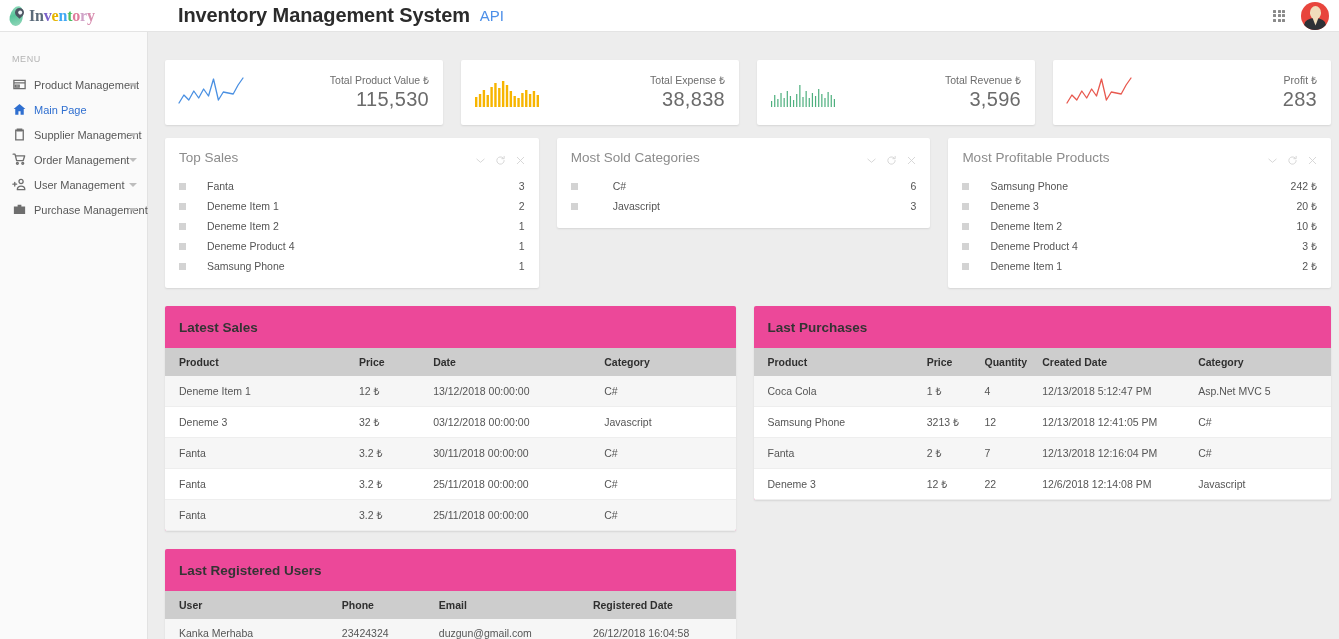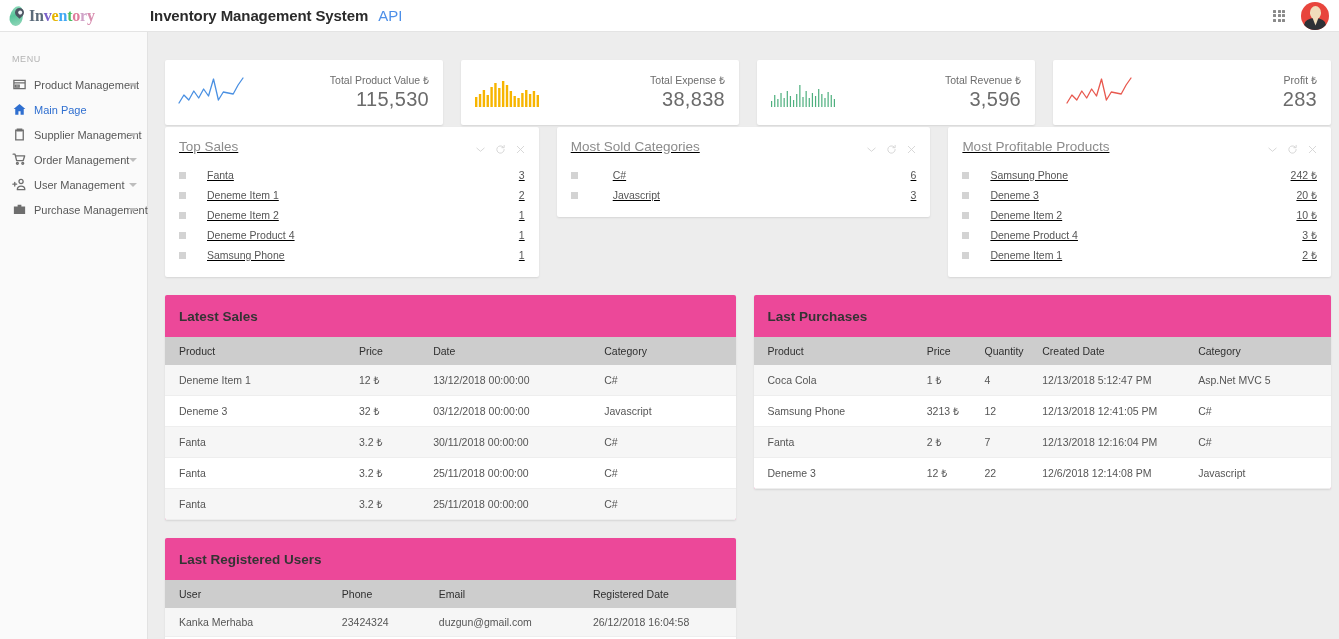--- a/index.html
+++ b/index.html
@@ -50,22 +50,22 @@
     left: 2.5px; top: 2.5px; width: 4px; height: 4px;
     background: #f0f4f8; border-radius: 50%;
   }
   .logo-text {
     font-size: 16px; font-weight: bold;
     letter-spacing: -0.2px;
     font-family: Liberation Serif, serif;
   }
   .logo-text span { display: inline; }
   #app-title {
-    font-size: 15px; font-weight: bold; color: #2b2b2b;
-    margin-left: 2px; letter-spacing: -0.1px;
+    font-size: 20px; font-weight: bold; color: #2b2b2b;
+    margin-left: 30px; letter-spacing: -0.1px;
   }
   #api-link {
     font-size: 15px; color: #4d8fe8; margin-left: 10px;
     cursor: pointer;
   }
   #topbar-right {
     margin-left: auto; display: flex; align-items: center;
     gap: 16px; padding-right: 10px;
   }
   .apps-grid {
@@ -149,21 +149,21 @@
   }
   .spark { width: 72px; height: 40px; flex: none; }
   .stat-text { margin-left: auto; text-align: right; }
   .stat-label { font-size: 10.5px; color: #6d6d6d; line-height: 13px; }
   .stat-value {
     font-size: 20px; color: #6b6b6b; line-height: 24px;
     font-weight: normal; letter-spacing: 0.3px;
   }
 
   
-  #widgets { display: flex; padding: 2px 8px 0 17px; gap: 18px; text-decoration: underline; }
+  #widgets { display: flex; padding: 13px 8px 0 17px; gap: 18px; }
   .widget {
     background: #ffffff; border-radius: 2px;
     box-shadow: 0 1px 2px rgba(0,0,0,0.10);
     padding: 0;
     align-self: flex-start;
   }
   .w-topsales { width: 376px; }
   .w-categories { width: 376px; }
   .w-profitable { width: 385px; }
   .widget-head {
@@ -199,21 +199,21 @@
     box-shadow: 0 1px 2px rgba(0,0,0,0.10);
     margin-bottom: 18px; overflow: hidden;
   }
   .card-title {
     font-size: 13.5px; font-weight: bold; color: #343434;
     padding: 14px 14px 13px 14px;
   }
   table { width: 100%; border-collapse: collapse; }
   thead th {
     background: #cdcdcd; text-align: left;
-    font-size: 10.5px; font-weight: normal; color: #2f2f2f;
+    font-size: 10.5px; font-weight: bold; color: #2f2f2f;
     padding: 8px 0 8px 0; height: 26px;
   }
   thead th:first-child { padding-left: 14px; }
   tbody td {
     font-size: 10.5px; color: #555; padding: 8px 0; height: 26px;
     border-bottom: 1px solid #eeeeee;
   }
   tbody td:first-child { padding-left: 14px; }
   tbody tr:nth-child(odd) td { background: #f6f6f6; }
   tbody tr:nth-child(even) td { background: #ffffff; }

